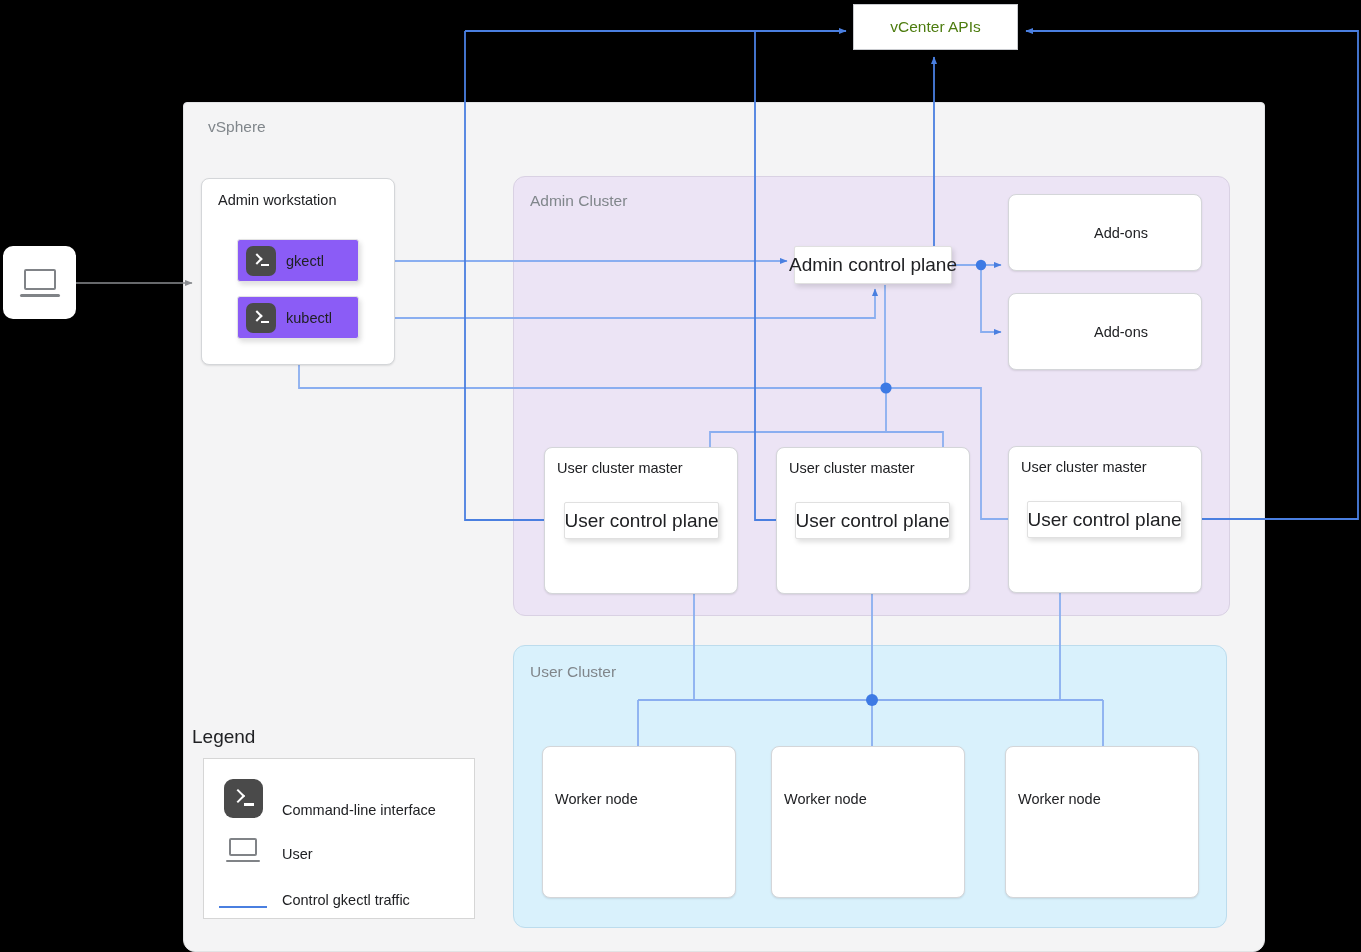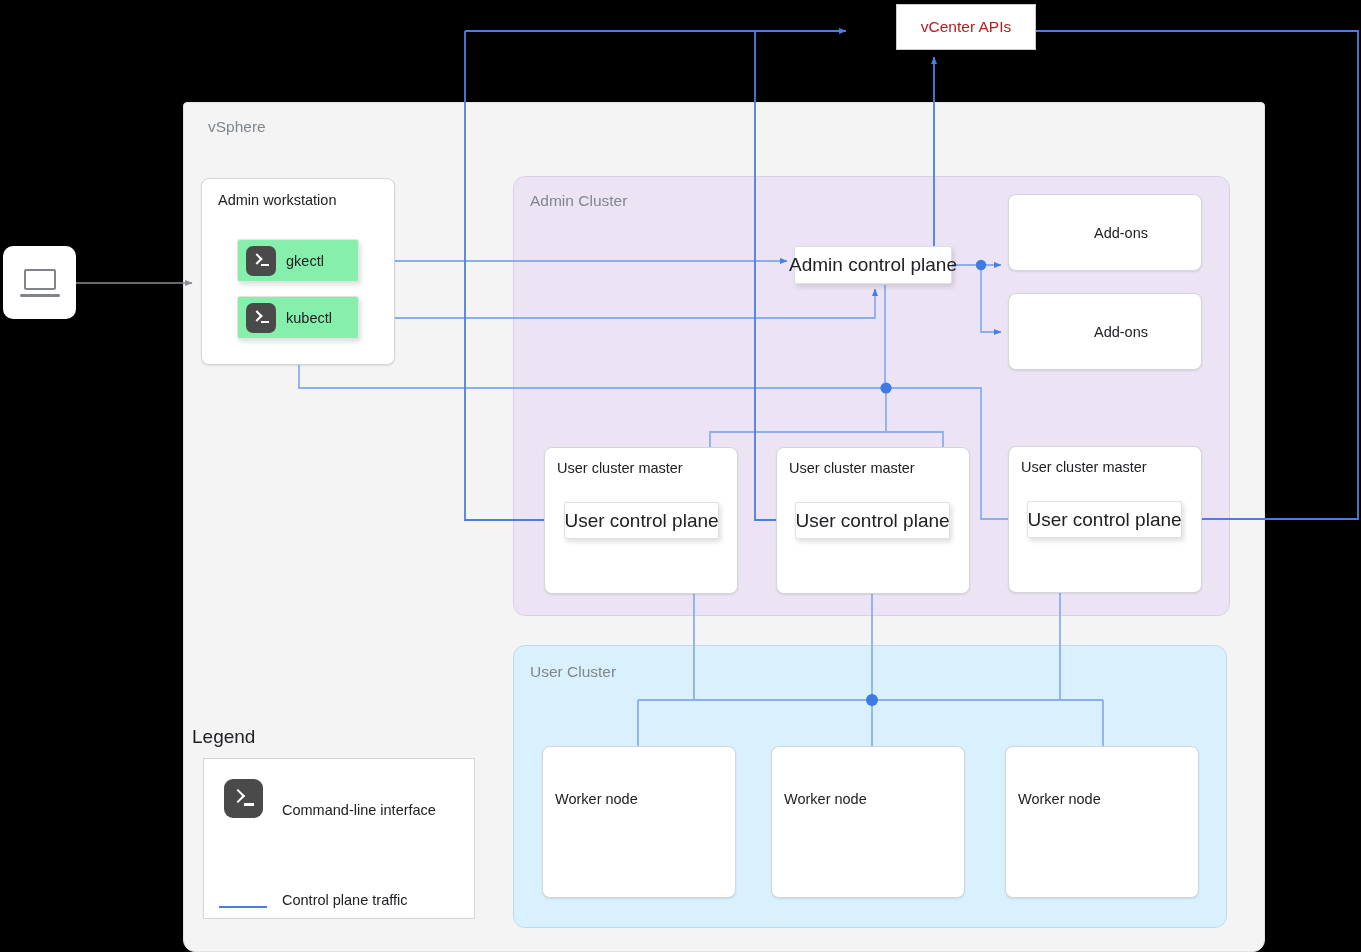--- a/index.html
+++ b/index.html
@@ -106,21 +106,21 @@
     white-space:nowrap;
   }
   #admin-control-plane{ left:794px; top:246px; width:158px; height:38px; }
   #ucp-1{ left:564px; top:502px; width:155px; height:37px; }
   #ucp-2{ left:795px; top:502px; width:155px; height:37px; }
   #ucp-3{ left:1027px; top:501px; width:155px; height:37px; }
 
   
   .cli-chip{
     position:absolute;
-    background:#86efac;
+    background:#8b5cf6;
     border:1px solid #e3e3e3;
     border-radius:3px;
     box-shadow:2px 3px 5px rgba(0,0,0,0.13);
     display:flex; align-items:center;
     box-sizing:border-box;
   }
   #chip-gkectl{ left:237px; top:239px; width:122px; height:43px; }
   #chip-kubectl{ left:237px; top:296px; width:122px; height:43px; }
   .cli-chip .chip-text{ font-size:14.5px; color:#202124; margin-left:10px;}
 
@@ -197,24 +197,24 @@
   }
   .lg-laptop .base{
     position:absolute; left:0; bottom:0; width:34px; height:2.4px;
     background:#808387; border-radius:2px;
   }
   .lg-line{ width:48px; height:2px; background:#4a7fe0;}
 
   
   #vcenter{
     position:absolute;
-    left:896px; top:4px; width:140px; height:46px;
+    left:853px; top:4px; width:165px; height:46px;
     background:#ffffff; border:1px solid #c9cbcf;
     display:flex; align-items:center; justify-content:center;
-    font-size:15.5px; color:#b91c1c; box-sizing:border-box;
+    font-size:15.5px; color:#4d7c0f; box-sizing:border-box;
   }
 
   
   #wires{ position:absolute; left:0; top:0; width:1361px; height:952px; pointer-events:none;}
 </style>
 </head>
 <body>
 
 <div id="canvas">
 
@@ -338,21 +338,30 @@
   </div>
 
   <div id="legend-title">Legend</div>
   <div id="legend-box">
     <div class="legend-row" id="lg-row-1">
       <span class="icon-slot">
         <span class="term-icon big"></span>
       </span>
       <span class="lg-text">Command-line interface</span>
     </div>
+    <div class="legend-row" id="lg-row-2">
+      <span class="icon-slot">
+        <span class="lg-laptop">
+            <span class="screen"></span>
+            <span class="base"></span>
+          </span>
+      </span>
+      <span class="lg-text">User</span>
+    </div>
     <div class="legend-row" id="lg-row-3">
       <span class="icon-slot">
         <span class="lg-line"></span>
       </span>
-      <span class="lg-text">Control plane traffic</span>
+      <span class="lg-text">Control gkectl traffic</span>
     </div>
   </div>
 
 </div>
 
 </body></html>

